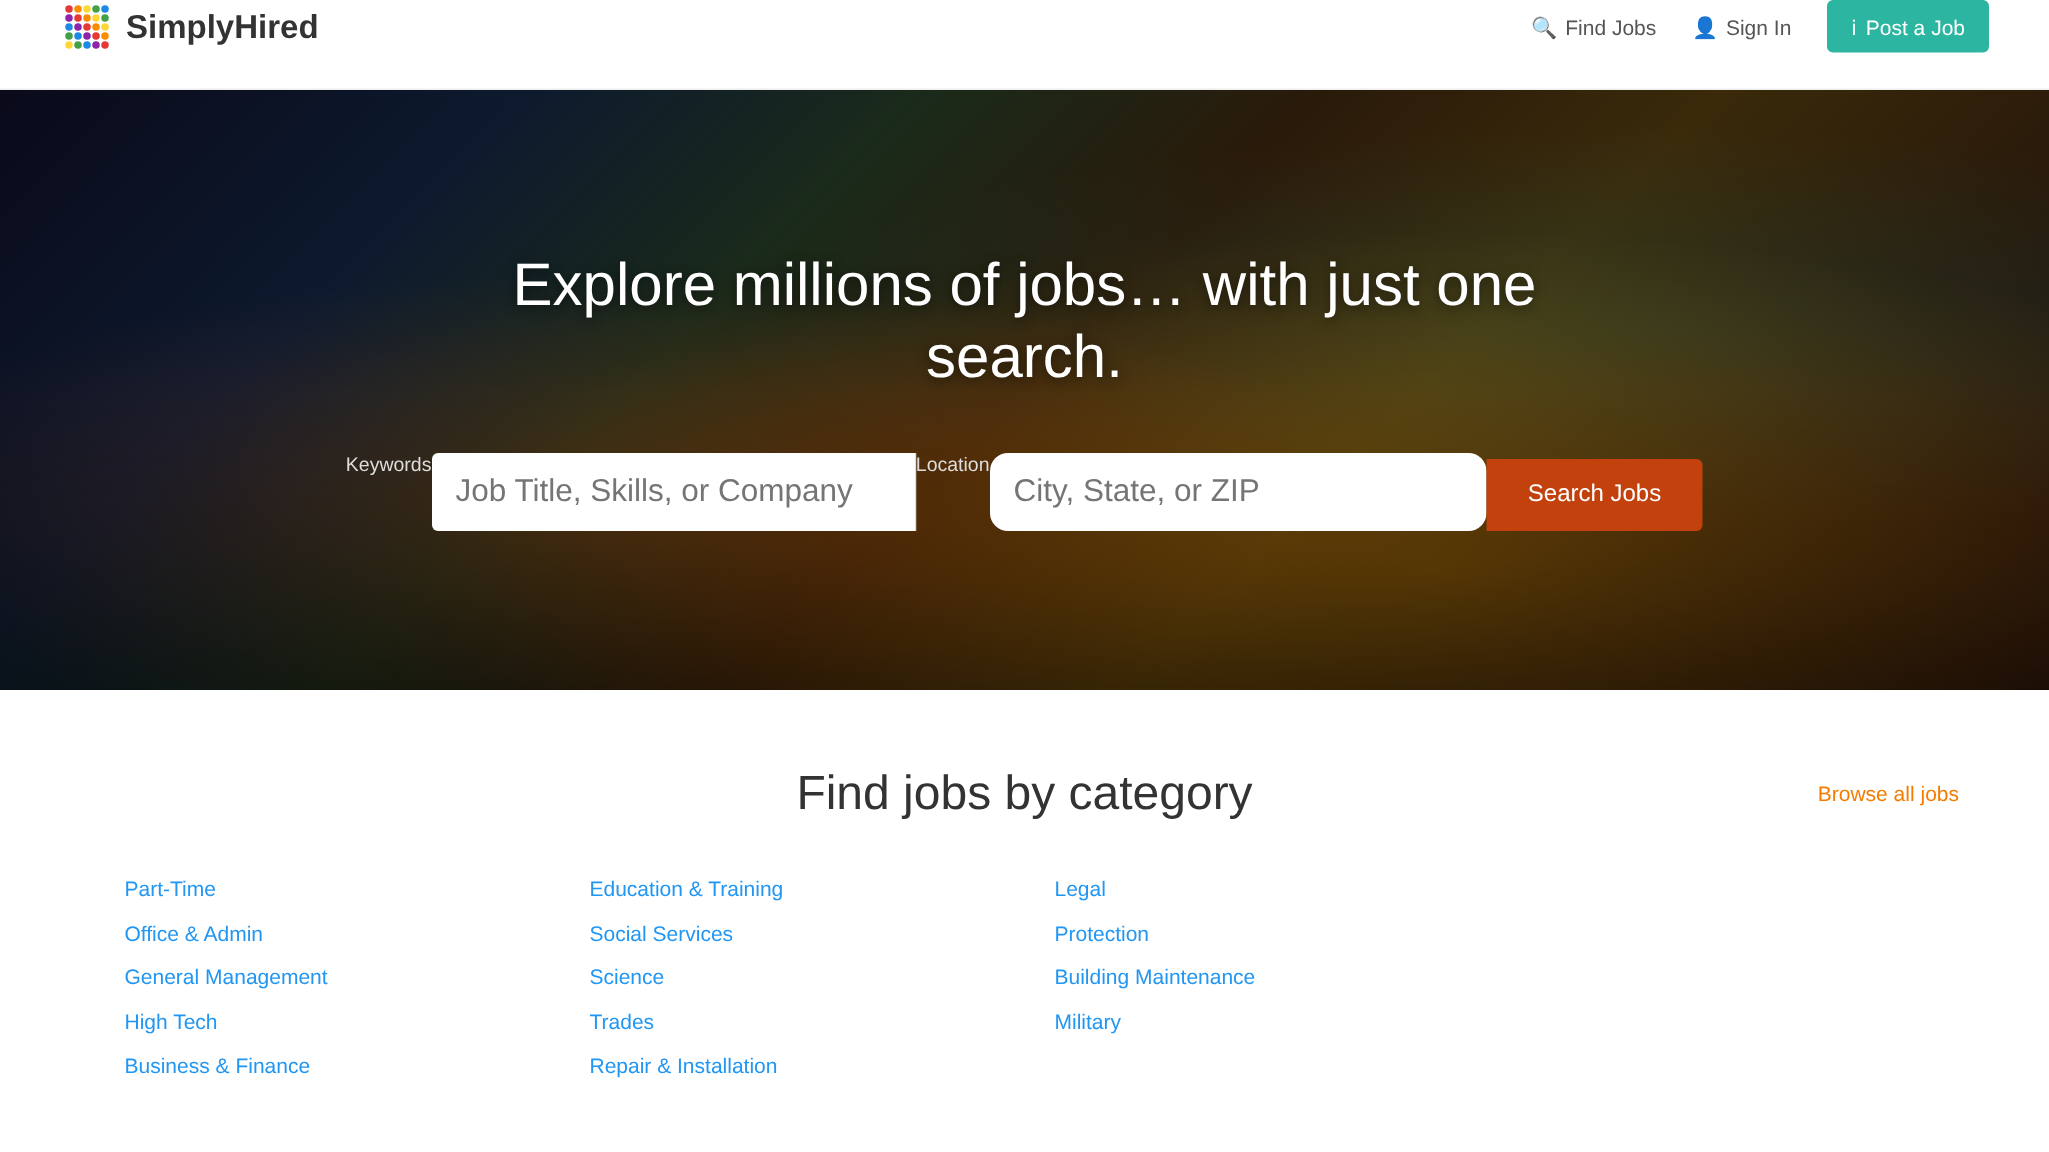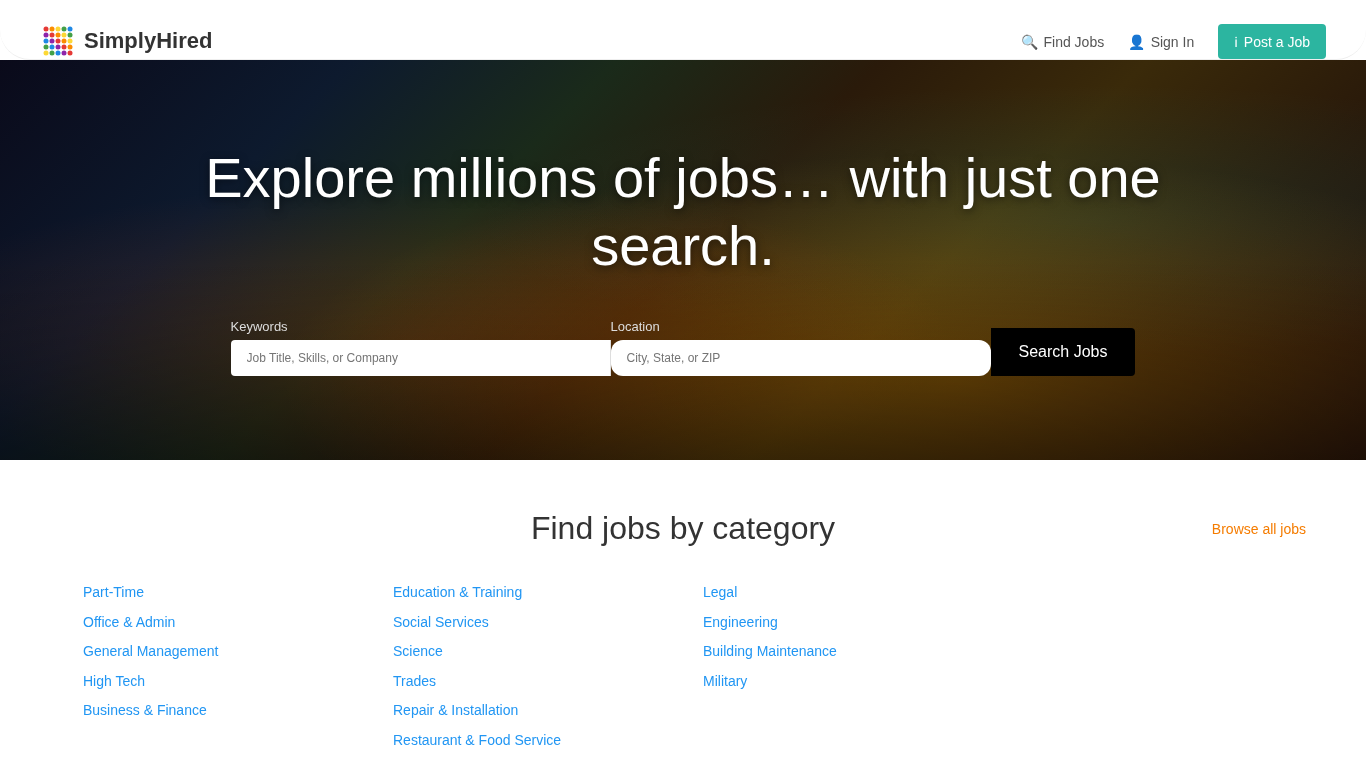--- a/index.html
+++ b/index.html
@@ -1,29 +1,28 @@
 <!DOCTYPE html>
 <html><head>
   <meta charset="utf-8">
   <style>
     * { margin: 0; padding: 0; box-sizing: border-box; }
     body { font-family: 'Helvetica Neue', Arial, sans-serif; background: #fff; }
 
     
     .header {
       display: flex;
-      align-items: flex-end;
+      align-items: flex-start;
       justify-content: space-between;
       padding: 0 40px;
       height: 60px;
       background: #fff;
       border-bottom: 1px solid #eee;
       position: relative;
       z-index: 10;
-      border-radius: 30px;
     }
     .logo-area {
       display: flex;
       align-items: center;
       gap: 8px;
     }
     .logo-dots {
       width: 36px;
       height: 36px;
     }
@@ -102,50 +101,50 @@
     }
     .hero-content {
       position: relative;
       z-index: 2;
       text-align: center;
       color: #fff;
       width: 100%;
       padding: 0 20px;
     }
     .hero-title {
-      font-size: 56px;
+      font-size: 40px;
       font-weight: 300;
       line-height: 1.2;
       margin-bottom: 40px;
       text-shadow: 0 2px 8px rgba(0,0,0,0.5);
     }
     .search-form {
       display: flex;
       align-items: flex-end;
       justify-content: center;
       gap: 0;
       max-width: 900px;
       margin: 0 auto;
     }
     .search-field {
       display: flex;
-      flex-direction: column;
+      flex-direction: row;
       align-items: flex-start;
     }
     .search-field label {
       font-size: 13px;
       color: #ddd;
       margin-bottom: 6px;
       font-weight: 500;
     }
     .search-field input {
-      height: 36px;
+      height: 52px;
       border: none;
       outline: none;
-      font-size: 12px;
+      font-size: 21px;
       padding: 0 16px;
       color: #0c4a6e;
       background: #fff;
     }
     .field-keywords {
       flex: 1;
       max-width: 380px;
     }
     .field-keywords input {
       border-radius: 4px 0 0 4px;
@@ -155,21 +154,21 @@
     .field-location {
       flex: 1;
       max-width: 380px;
     }
     .field-location input {
       width: 380px;
       border-radius: 12px;
     }
     .btn-search {
       height: 48px;
-      background: #000000;
+      background: #c2410c;
       color: #fff;
       border: none;
       padding: 0 28px;
       font-size: 16px;
       font-weight: 500;
       cursor: pointer;
       border-radius: 0 4px 4px 0;
       white-space: nowrap;
       align-self: flex-end;
     }
@@ -308,22 +307,21 @@
         <a class="category-link">General Management</a>
         <a class="category-link">High Tech</a>
         <a class="category-link">Business &amp; Finance</a>
       </div>
       <div class="category-column">
         <a class="category-link">Education &amp; Training</a>
         <a class="category-link">Social Services</a>
         <a class="category-link">Science</a>
         <a class="category-link">Trades</a>
         <a class="category-link">Repair &amp; Installation</a>
-        <a class="category-link">Restaurant &amp; Food Service</a>
       </div>
       <div class="category-column">
         <a class="category-link">Legal</a>
-        <a class="category-link">Engineering</a>
+        <a class="category-link">Protection</a>
         <a class="category-link">Building Maintenance</a>
         <a class="category-link">Military</a>
       </div>
     </div>
 </section>
 
 </body></html>

